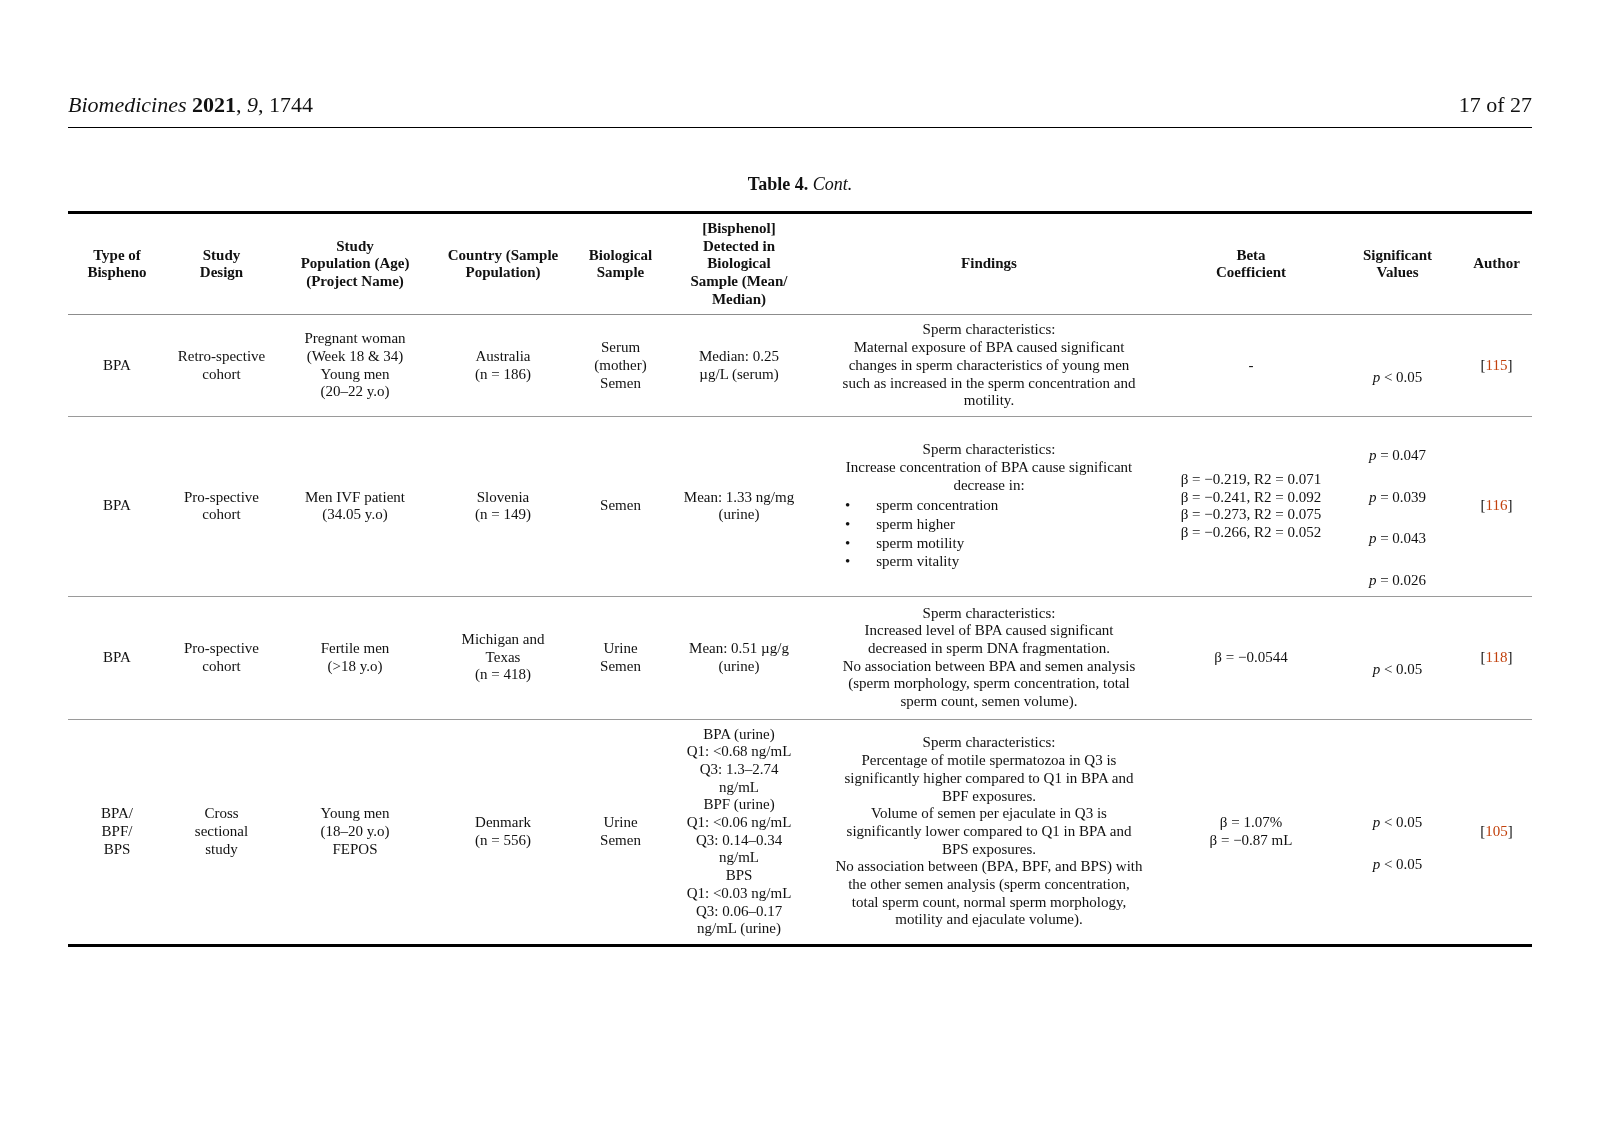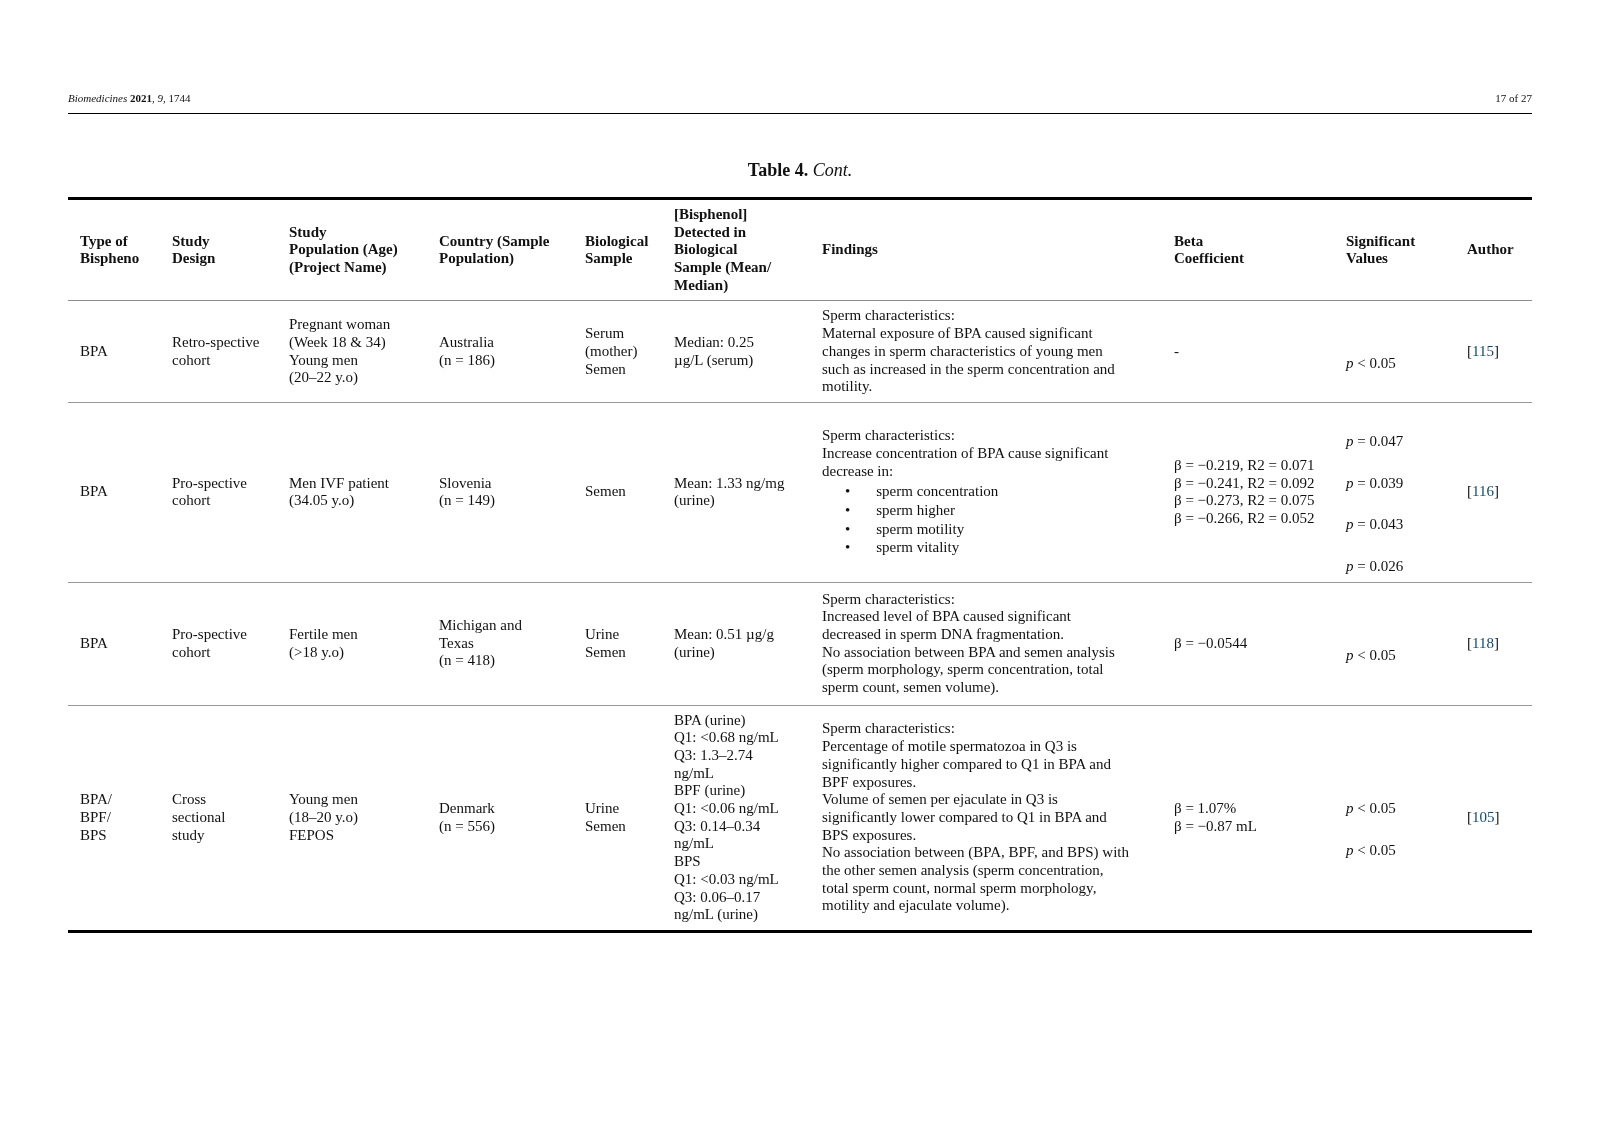--- a/index.html
+++ b/index.html
@@ -12,21 +12,21 @@
     font-family: "Liberation Serif", "DejaVu Serif", serif;
     padding: 0 68px;
     overflow: hidden;
     position: relative;
   }
   .page-header {
     margin-top: 92px;
     display: flex;
     justify-content: space-between;
     align-items: baseline;
-    font-size: 11px;
+    font-size: 22px;
   }
   .italic { font-style: italic; }
   .bold { font-weight: bold; }
   .header-rule {
     border: none;
     border-top: 1.5px solid #000;
     margin-top: 9px;
   }
   .table-title {
     margin-top: 46px;
@@ -45,37 +45,37 @@
   }
   thead tr { height: 100px; border-bottom: 1.2px solid #8c8c8c; }
   tbody tr { border-bottom: 1px solid #9a9a9a; }
   tbody tr:last-child { border-bottom: none; }
   tbody tr.row-1 { height: 100px; }
   tbody tr.row-2 { height: 137px; }
   tbody tr.row-3 { height: 123px; }
   tbody tr.row-4 { height: 225px; }
   th, td {
     vertical-align: middle;
-    text-align: left;
+    text-align: center;
     padding: 6px 6px 6px 12px;
     overflow: hidden;
   }
   th { font-weight: bold; }
   .pre { white-space: pre; }
   .bullets { margin-top: 3px; }
   .bullet-line {
     display: flex;
     gap: 26px;
     margin-left: 23px;
     margin-top: 1px;
   }
   .sig-line { white-space: pre; margin-top: 24px; }
   .sig-line i { font-style: italic; }
   td.author-cell a.ref {
-    color: #0c4a6e;
+    color: #c2410c;
     text-decoration: none;
     cursor: pointer;
   }
 </style>
 </head>
 <body>
 
 <div class="page">
 
   <div class="page-header">

